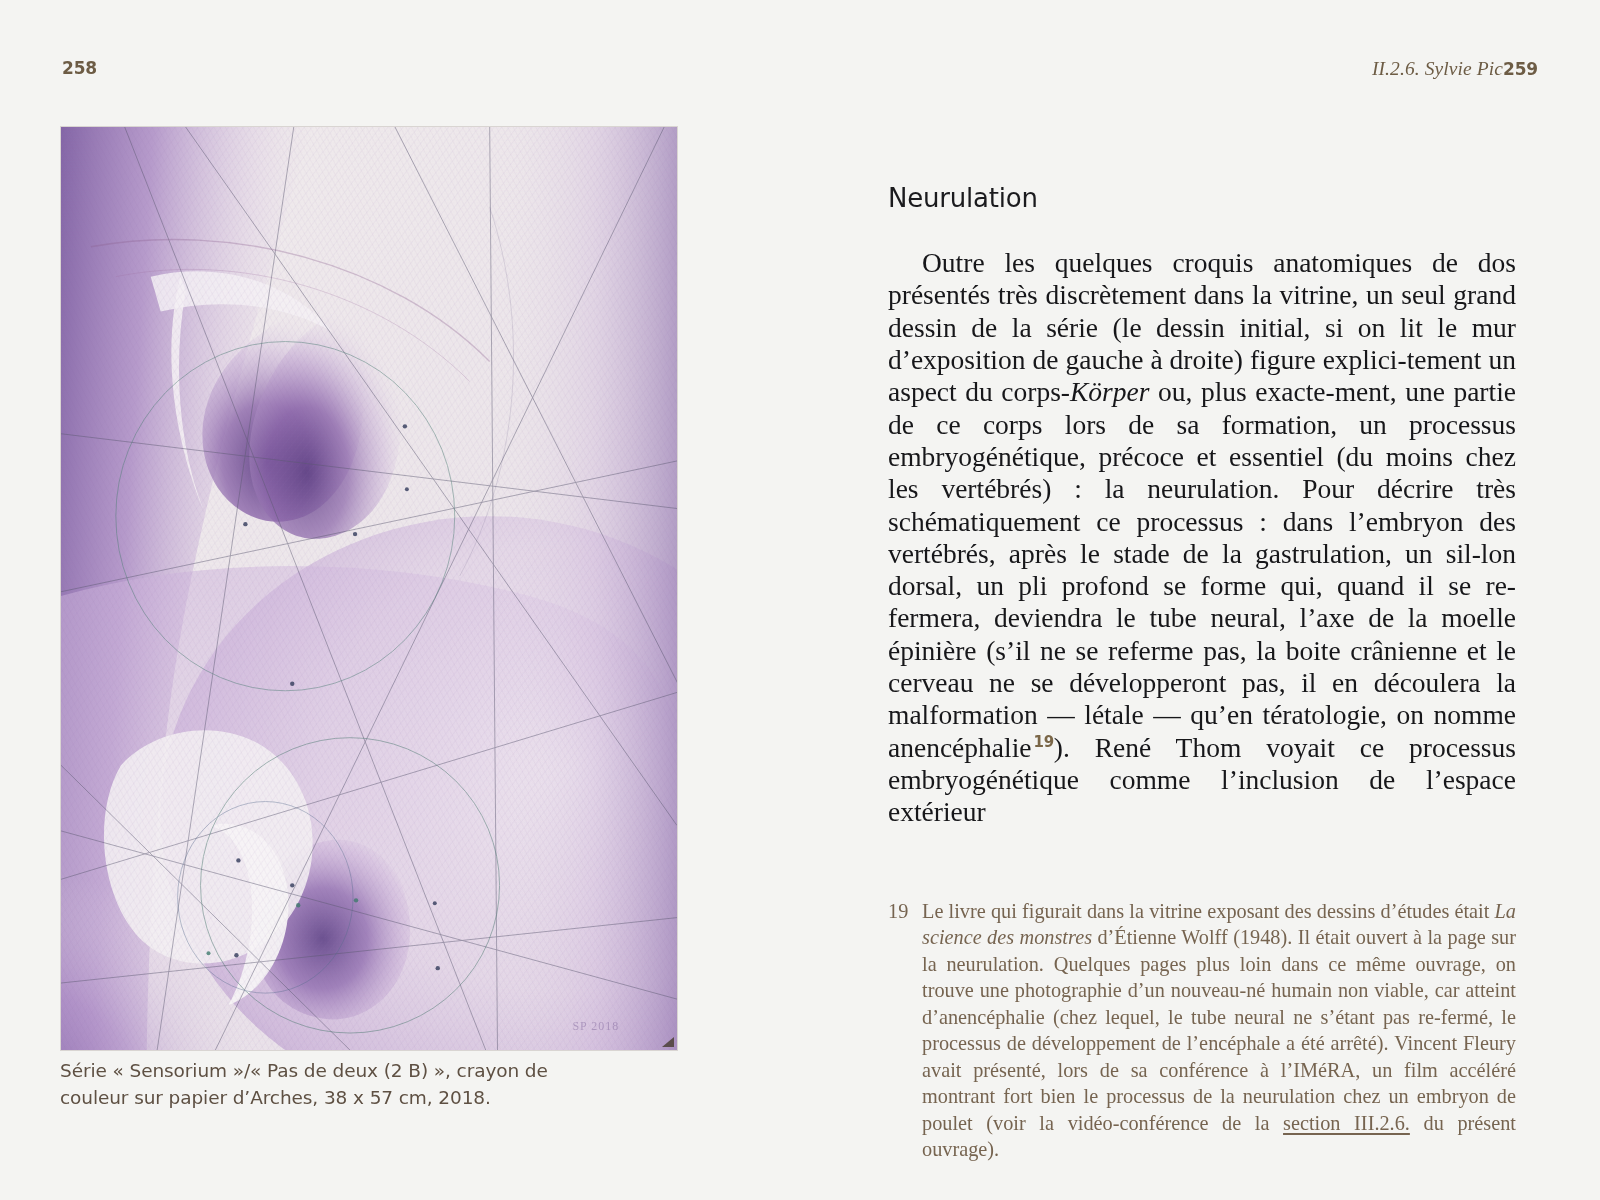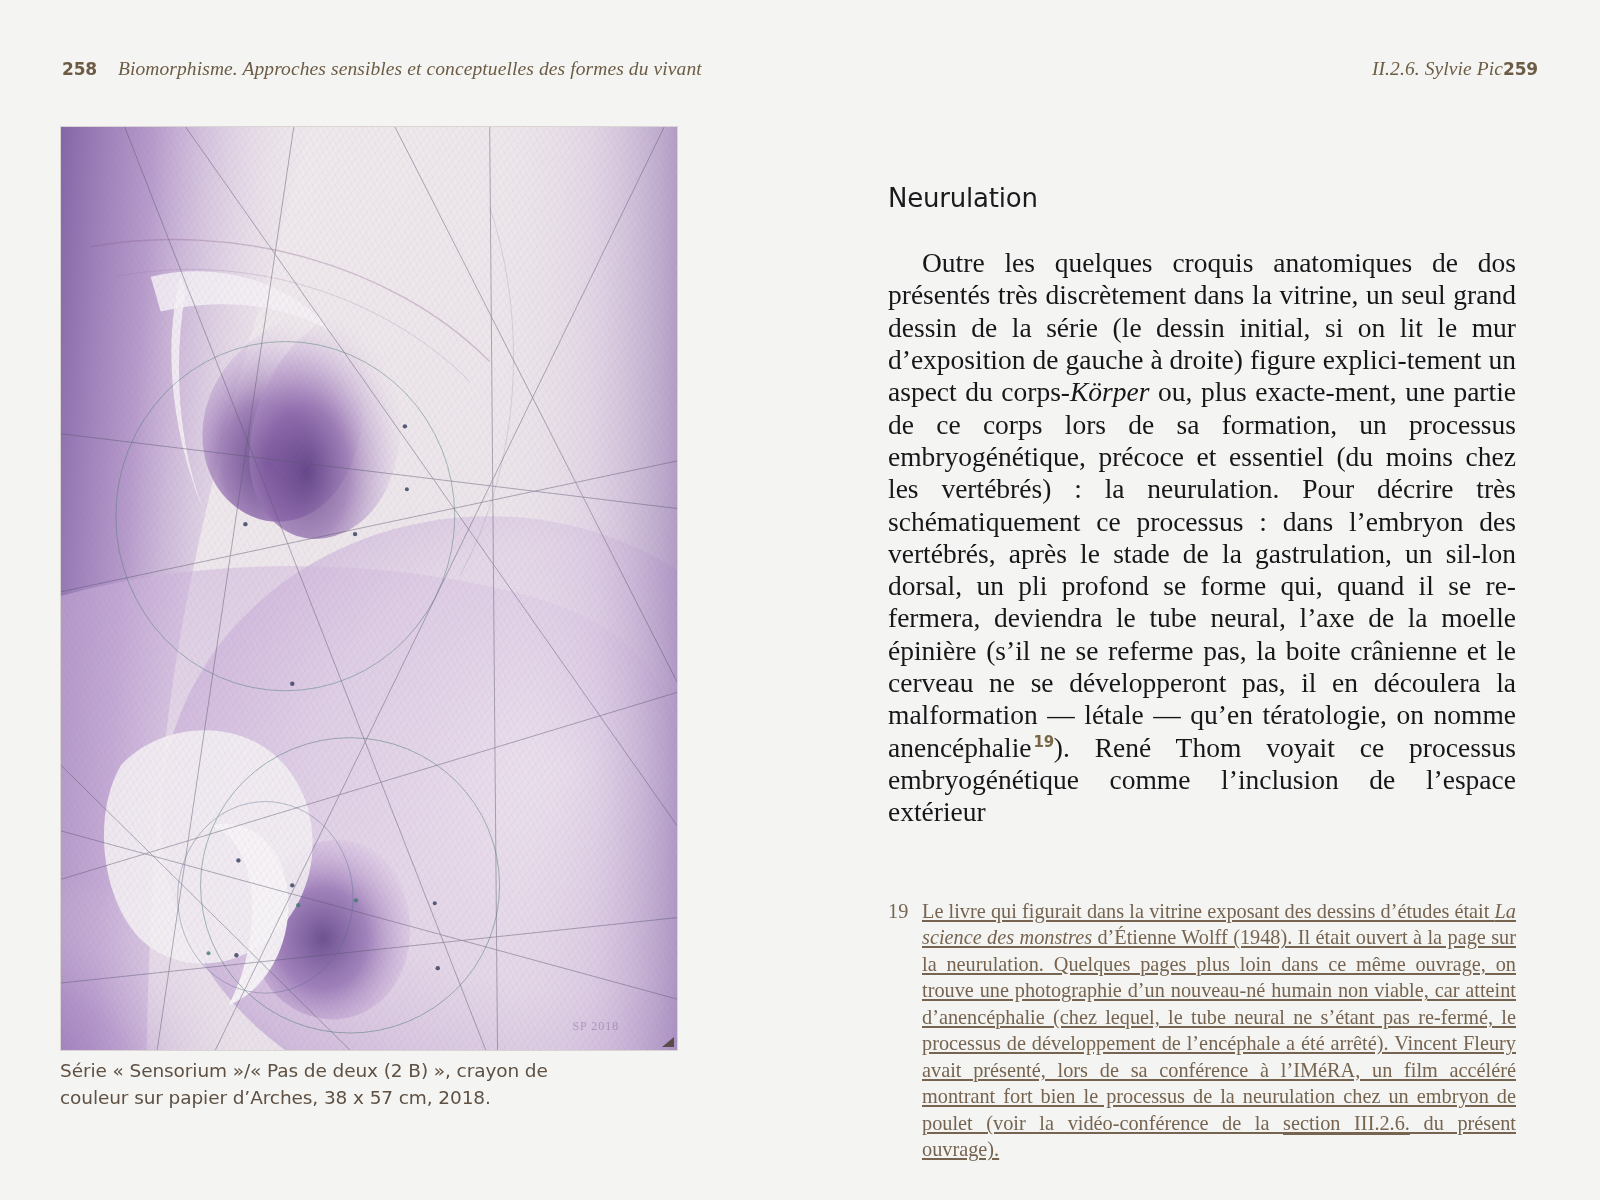--- a/index.html
+++ b/index.html
@@ -147,35 +147,33 @@
   }
   .fn-num {
     width: 34px;
     flex: none;
     text-align: left;
   }
   .fn-body {
     flex: 1;
     text-align: justify;
     hyphens: manual;
-    text-decoration: underline;
   }
   .fn-link {
     text-decoration: underline;
     text-underline-offset: 2.5px;
     color: #766450;
     cursor: pointer;
   }
 </style>
 </head>
 <body>
 
 <div class="running-head rh-left">
   <span class="folio">258</span>
-  <span class="rh-title">Biomorphisme. Approches sensibles et conceptuelles des formes du vivant</span>
 </div>
 
 <div class="plate-wrap">
   <div class="plate-frame">
     <div class="artwork">
       <svg viewBox="0 0 618 925" preserveAspectRatio="none" aria-hidden="true">
         <defs>
 
           <linearGradient id="paper" x1="0" y1="0" x2="1" y2="1">
             <stop offset="0%" stop-color="#f1eced"></stop>

